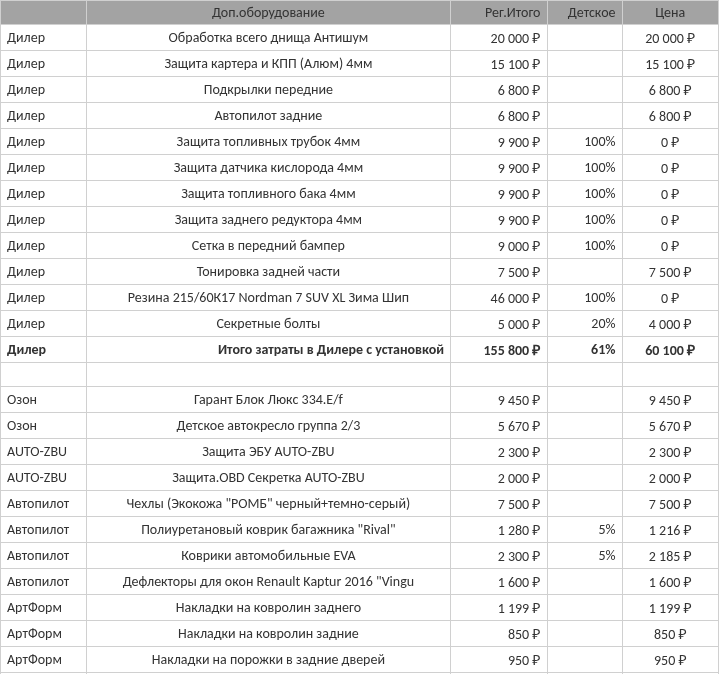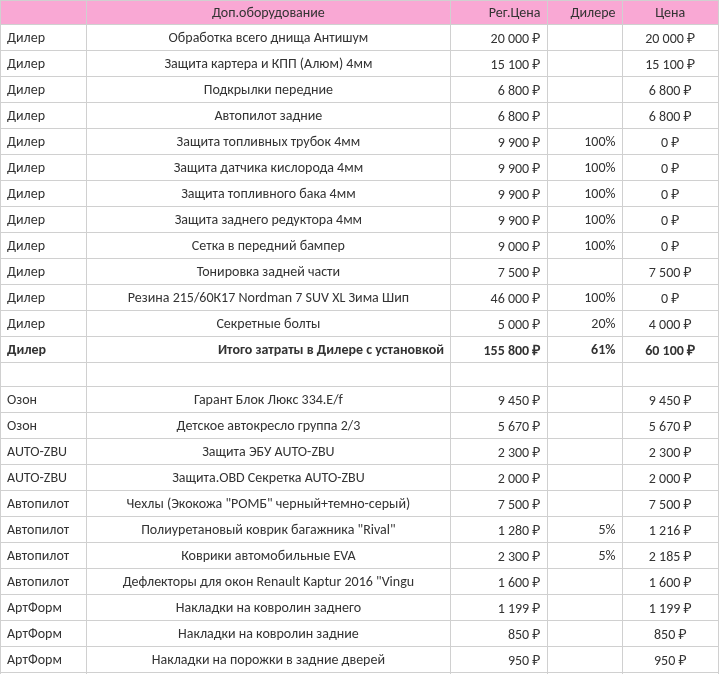--- a/index.html
+++ b/index.html
@@ -20,21 +20,21 @@
     border: 1px solid #d0d0d0;
     padding: 3px 6px;
     height: 24px;
     white-space: nowrap;
     overflow: hidden;
     text-overflow: clip;
   }
   th {
     font-weight: normal;
     text-align: center;
-    background: #f9a8d4;
+    background: #a3a3a3;
   }
   .col-source { width: 80px; text-align: left; }
   .col-name   { width: 340px; text-align: center; }
   .col-reg    { width: 90px; text-align: right; }
   .col-disc   { width: 70px; text-align: right; }
   .col-price  { width: 90px; text-align: center; }
   th.col-name { text-align: center; }
   .bold td { font-weight: bold; }
   .bold .col-name { text-align: right; padding-left: 39px; }
   .summary td.col-name { text-align: right; font-weight: bold; }
@@ -49,22 +49,22 @@
     <col class="col-source">
       <col class="col-name">
       <col class="col-reg">
       <col class="col-disc">
       <col class="col-price">
   </colgroup>
   <thead>
     <tr>
       <th class="col-source"></th>
       <th class="col-name">Доп.оборудование</th>
-      <th class="col-reg">Рег.Цена</th>
-      <th class="col-disc">Дилере</th>
+      <th class="col-reg">Рег.Итого</th>
+      <th class="col-disc">Детское</th>
       <th class="col-price">Цена</th>
     </tr>
   </thead>
   <tbody id="tbody">
       <tr>
         <td class="col-source">Дилер</td>
         <td class="col-name">Обработка всего днища Антишум</td>
         <td class="col-reg">20 000 ₽</td>
         <td class="col-disc"></td>
         <td class="col-price">20 000 ₽</td>

